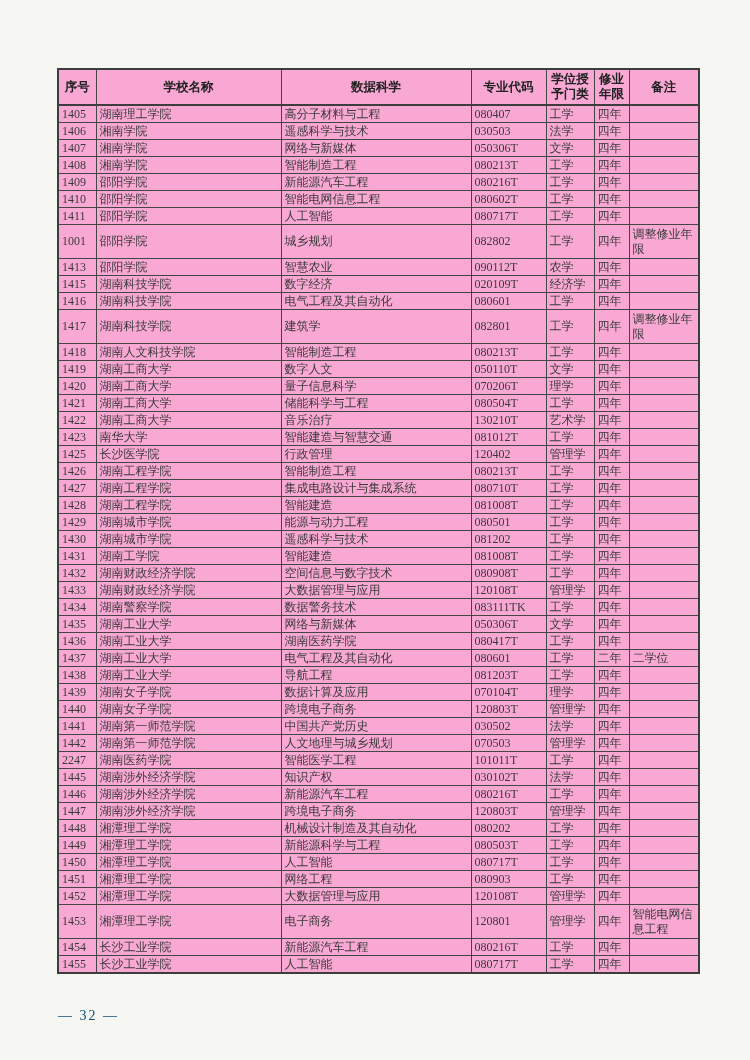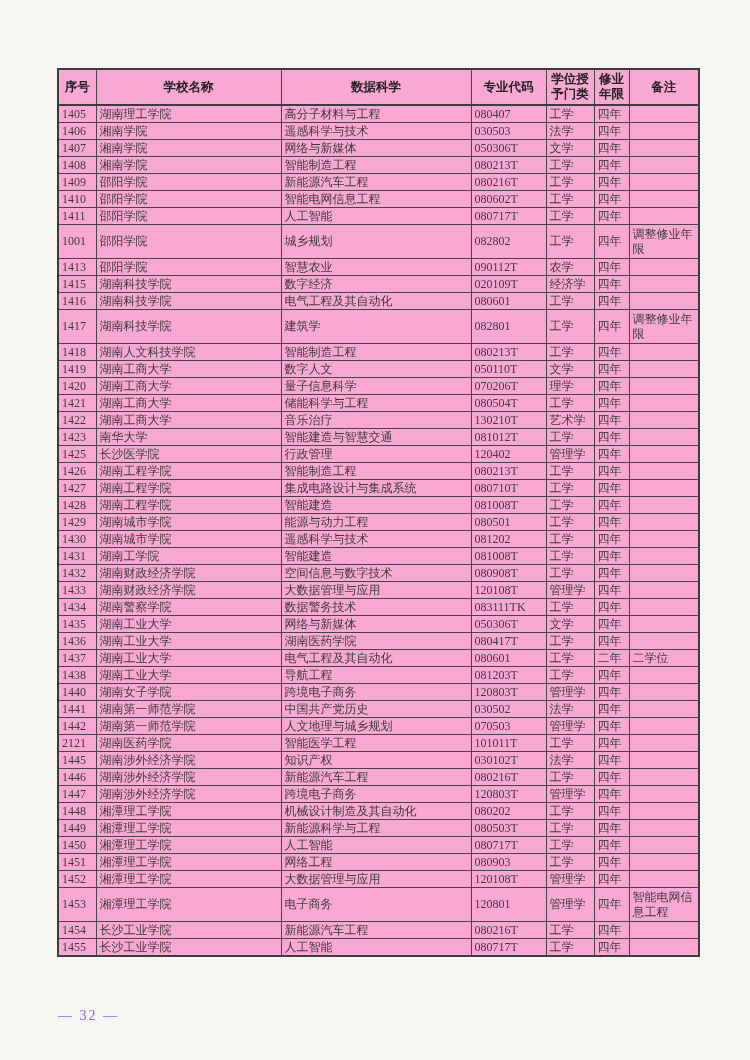--- a/index.html
+++ b/index.html
@@ -67,21 +67,21 @@
     white-space: normal;
     word-break: break-all;
     line-height: 15px;
   }
   .footer {
     position: absolute;
     left: 58px;
     top: 1008px;
     font-size: 14px;
     letter-spacing: 2px;
-    color: #8b5cf6;
+    color: #0c4a6e;
   }
 </style>
 </head>
 <body>
 
 <div class="page">
 
   <table class="majors">
     <colgroup>
       <col class="c-index">
@@ -386,20 +386,29 @@
         <tr>
           <td>1438</td>
           <td>湖南工业大学</td>
           <td>导航工程</td>
           <td>081203T</td>
           <td>工学</td>
           <td>四年</td>
           <td></td>
         </tr>
         <tr>
+          <td>1439</td>
+          <td>湖南女子学院</td>
+          <td>数据计算及应用</td>
+          <td>070104T</td>
+          <td>理学</td>
+          <td>四年</td>
+          <td></td>
+        </tr>
+        <tr>
           <td>1440</td>
           <td>湖南女子学院</td>
           <td>跨境电子商务</td>
           <td>120803T</td>
           <td>管理学</td>
           <td>四年</td>
           <td></td>
         </tr>
         <tr>
           <td>1441</td>
@@ -413,21 +422,21 @@
         <tr>
           <td>1442</td>
           <td>湖南第一师范学院</td>
           <td>人文地理与城乡规划</td>
           <td>070503</td>
           <td>管理学</td>
           <td>四年</td>
           <td></td>
         </tr>
         <tr>
-          <td>2121</td>
+          <td>2247</td>
           <td>湖南医药学院</td>
           <td>智能医学工程</td>
           <td>101011T</td>
           <td>工学</td>
           <td>四年</td>
           <td></td>
         </tr>
         <tr>
           <td>1445</td>
           <td>湖南涉外经济学院</td>

